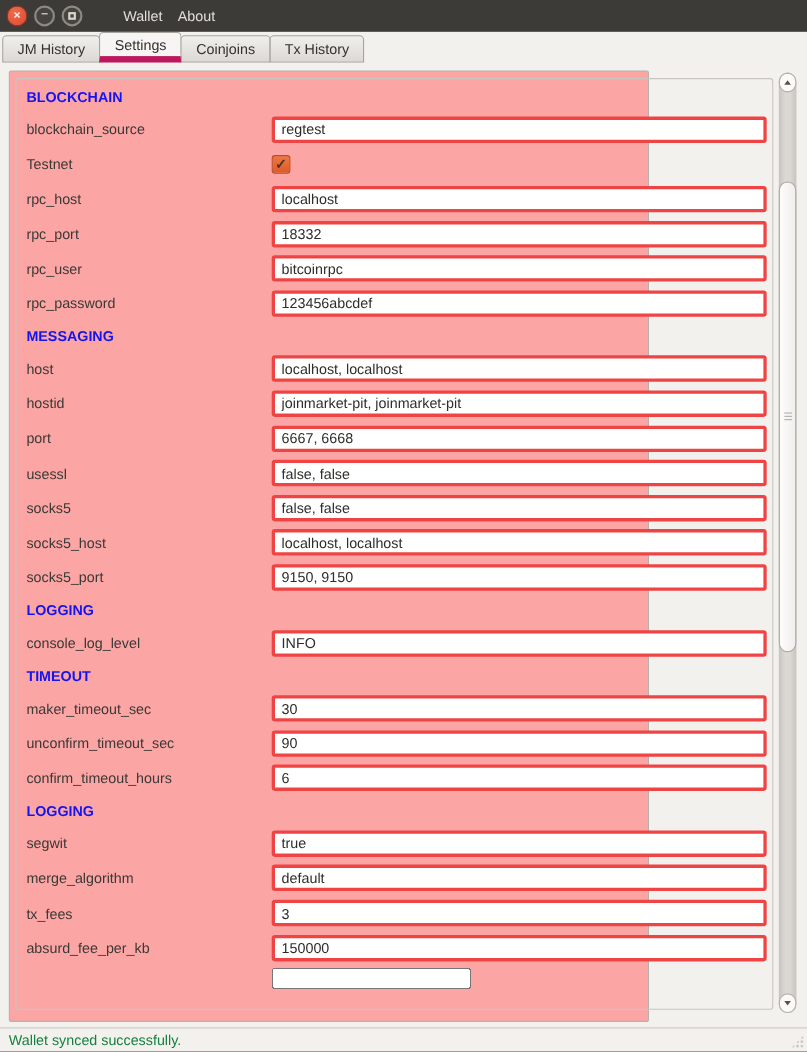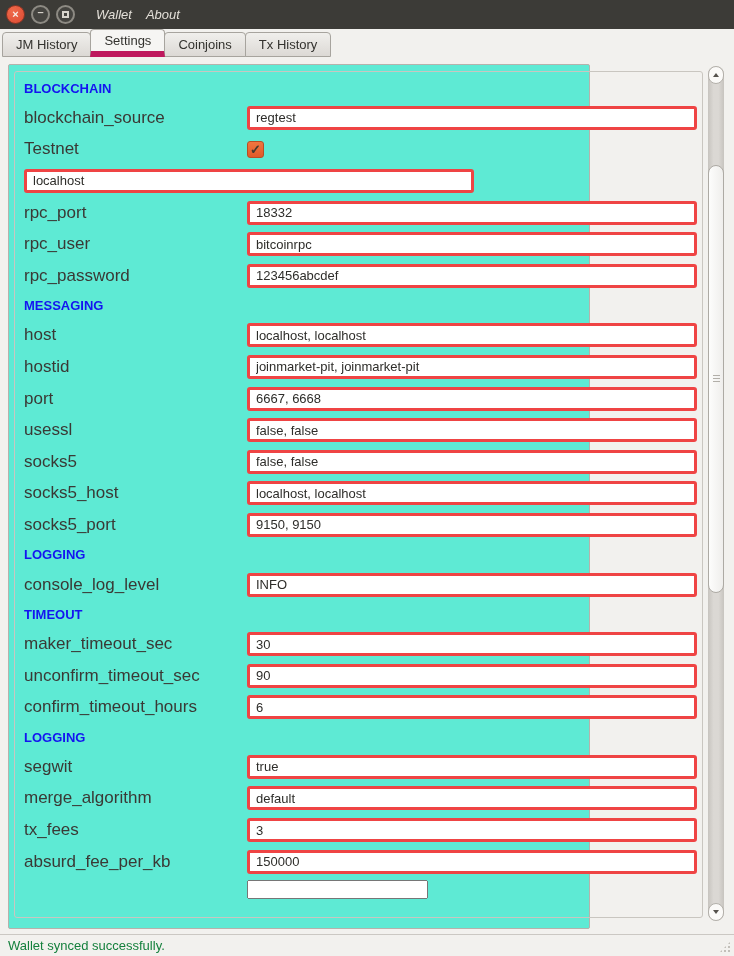--- a/index.html
+++ b/index.html
@@ -10,43 +10,43 @@
   
   .titlebar { height:29px; background:#3c3b37; display:flex; align-items:center; }
   .tb-btn { width:19px; height:19px; border-radius:50%; margin-left:6px;
             display:flex; align-items:center; justify-content:center;
             font-size:11px; line-height:1; cursor:default; }
   .tb-close { background:radial-gradient(circle at 35% 30%, #ef6a4a, #dd4a33);
               border:1px solid #8c3524; color:#f7eee8; font-weight:bold; }
   .tb-min, .tb-max { background:#454440; border:2px solid #8d8a83; color:#d9d5cd; }
   .tb-min span { margin-top:-4px; font-weight:bold; }
   .tb-max span { width:7px; height:7px; border:2px solid #d9d5cd; display:block; }
-  .menu { display:flex; margin-left:14px;font-style:italic; }
+  .menu { display:flex; margin-left:30px; }
   .menu-item { color:#e3dfd8; font-size:13px; padding:0 7px; }
 
   
   .tabbar { height:28px; display:flex; align-items:flex-end; background:#f2f1ee; padding-left:2px; }
   .tab { height:25px; padding:0 13px; display:flex; align-items:center;
          font-size:13px; color:#33322e;
          background:linear-gradient(#f0efec, #dcd9d5);
          border:1px solid #a7a49e; border-radius:4px 4px 0 0; margin-right:-1px; }
   .tab.active { height:28px; background:#f6f5f3; border-bottom:6px solid #be185d; z-index:2; }
 
   
   .content { position:relative; height:877px; background:#f2f1ee; }
   .scrollframe { position:absolute; left:8px; top:7px; width:582px; height:865px;
-                 border:1px solid #b5b2ac; border-radius:2px; background:#5eead4; }
+                 border:1px solid #b5b2ac; border-radius:2px; background:#fca5a5; }
   .groupbox { position:absolute; left:5px; top:6px; width:689px; height:847px;
               border:1px solid #c9c6c0; border-radius:3px; overflow:hidden; padding-top:2px; }
 
   .row { display:flex; align-items:center; padding-left:9px; }
   .row.section { height:28px; }
   .slabel { color:#1414f0; font-weight:bold; font-size:13px; }
   .row.field { height:31.6px; }
-  .flabel { width:223px; color:#3a3935; font-size:17px; }
+  .flabel { width:223px; color:#3a3935; font-size:13px; }
   .row.field input { width:450px; height:24px; border:3px solid #ef4444; border-radius:3px;
                      background:#fff; font-family:"Liberation Sans",sans-serif; font-size:13px;
                      color:#2e2d2a; padding:0 6px; outline:none; }
   .checkbox { width:17px; height:17px; border-radius:3px;
               background:linear-gradient(#f0763f, #e05a29);
               border:1px solid #b84e25; color:#44392e; font-size:13px; font-weight:bold;
               display:flex; align-items:center; justify-content:center; }
   .row.partial { height:30px; align-items:flex-start; padding-top:3px; }
   .row.partial input { margin-left:223px; }
 
@@ -112,20 +112,21 @@
   </div>
             <div class="row field">
     <span class="flabel">blockchain_source</span>
     <input type="text" value="regtest" style="">
   </div>
             <div class="row field">
     <span class="flabel">Testnet</span>
     <span class="checkbox">✓</span>
   </div>
             <div class="row field">
+    <span class="flabel">rpc_host</span>
     <input type="text" value="localhost" style="">
   </div>
             <div class="row field">
     <span class="flabel">rpc_port</span>
     <input type="text" value="18332" style="">
   </div>
             <div class="row field">
     <span class="flabel">rpc_user</span>
     <input type="text" value="bitcoinrpc" style="">
   </div>

